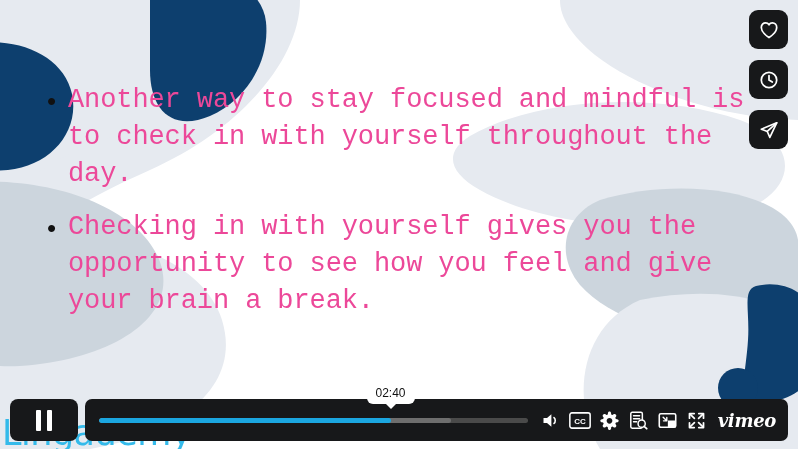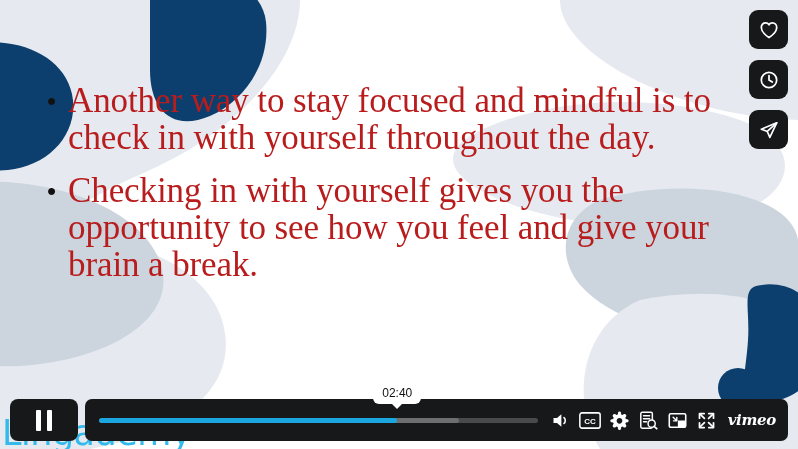--- a/index.html
+++ b/index.html
@@ -50,25 +50,25 @@
     width: 24px;
     font-size: 26px;
     line-height: 38px;
     color: #111111;
     text-align: left;
     padding-left: 3px;
     box-sizing: border-box;
   }
   .bullet-body {
     flex: 1 1 auto;
-    font-size: 35px;
+    font-size: 27px;
     line-height: 37px;
-    color: #b91c1c;
+    color: #ec4899;
     letter-spacing: -0.1px;
-    font-family: Liberation Serif, serif;
+    font-family: Liberation Mono, monospace;
   }
 
   
   .watermark {
     position: absolute;
     left: 2px;
     bottom: -4px;
     font-size: 35px;
     font-weight: 400;
     color: #2bb8ea;
@@ -209,21 +209,21 @@
     justify-content: center;
     cursor: pointer;
     height: 24px;
   }
   .ctrl-btn svg { display: block; }
 
   .vimeo-logo {
     font-family: "DejaVu Serif", serif;
     font-style: italic;
     font-weight: bold;
-    font-size: 15px;
+    font-size: 18px;
     color: #ffffff;
     letter-spacing: -0.3px;
     line-height: 21px;
     margin-left: 3px;
     cursor: pointer;
     user-select: none;
   }
 </style>
 </head>
 <body>

